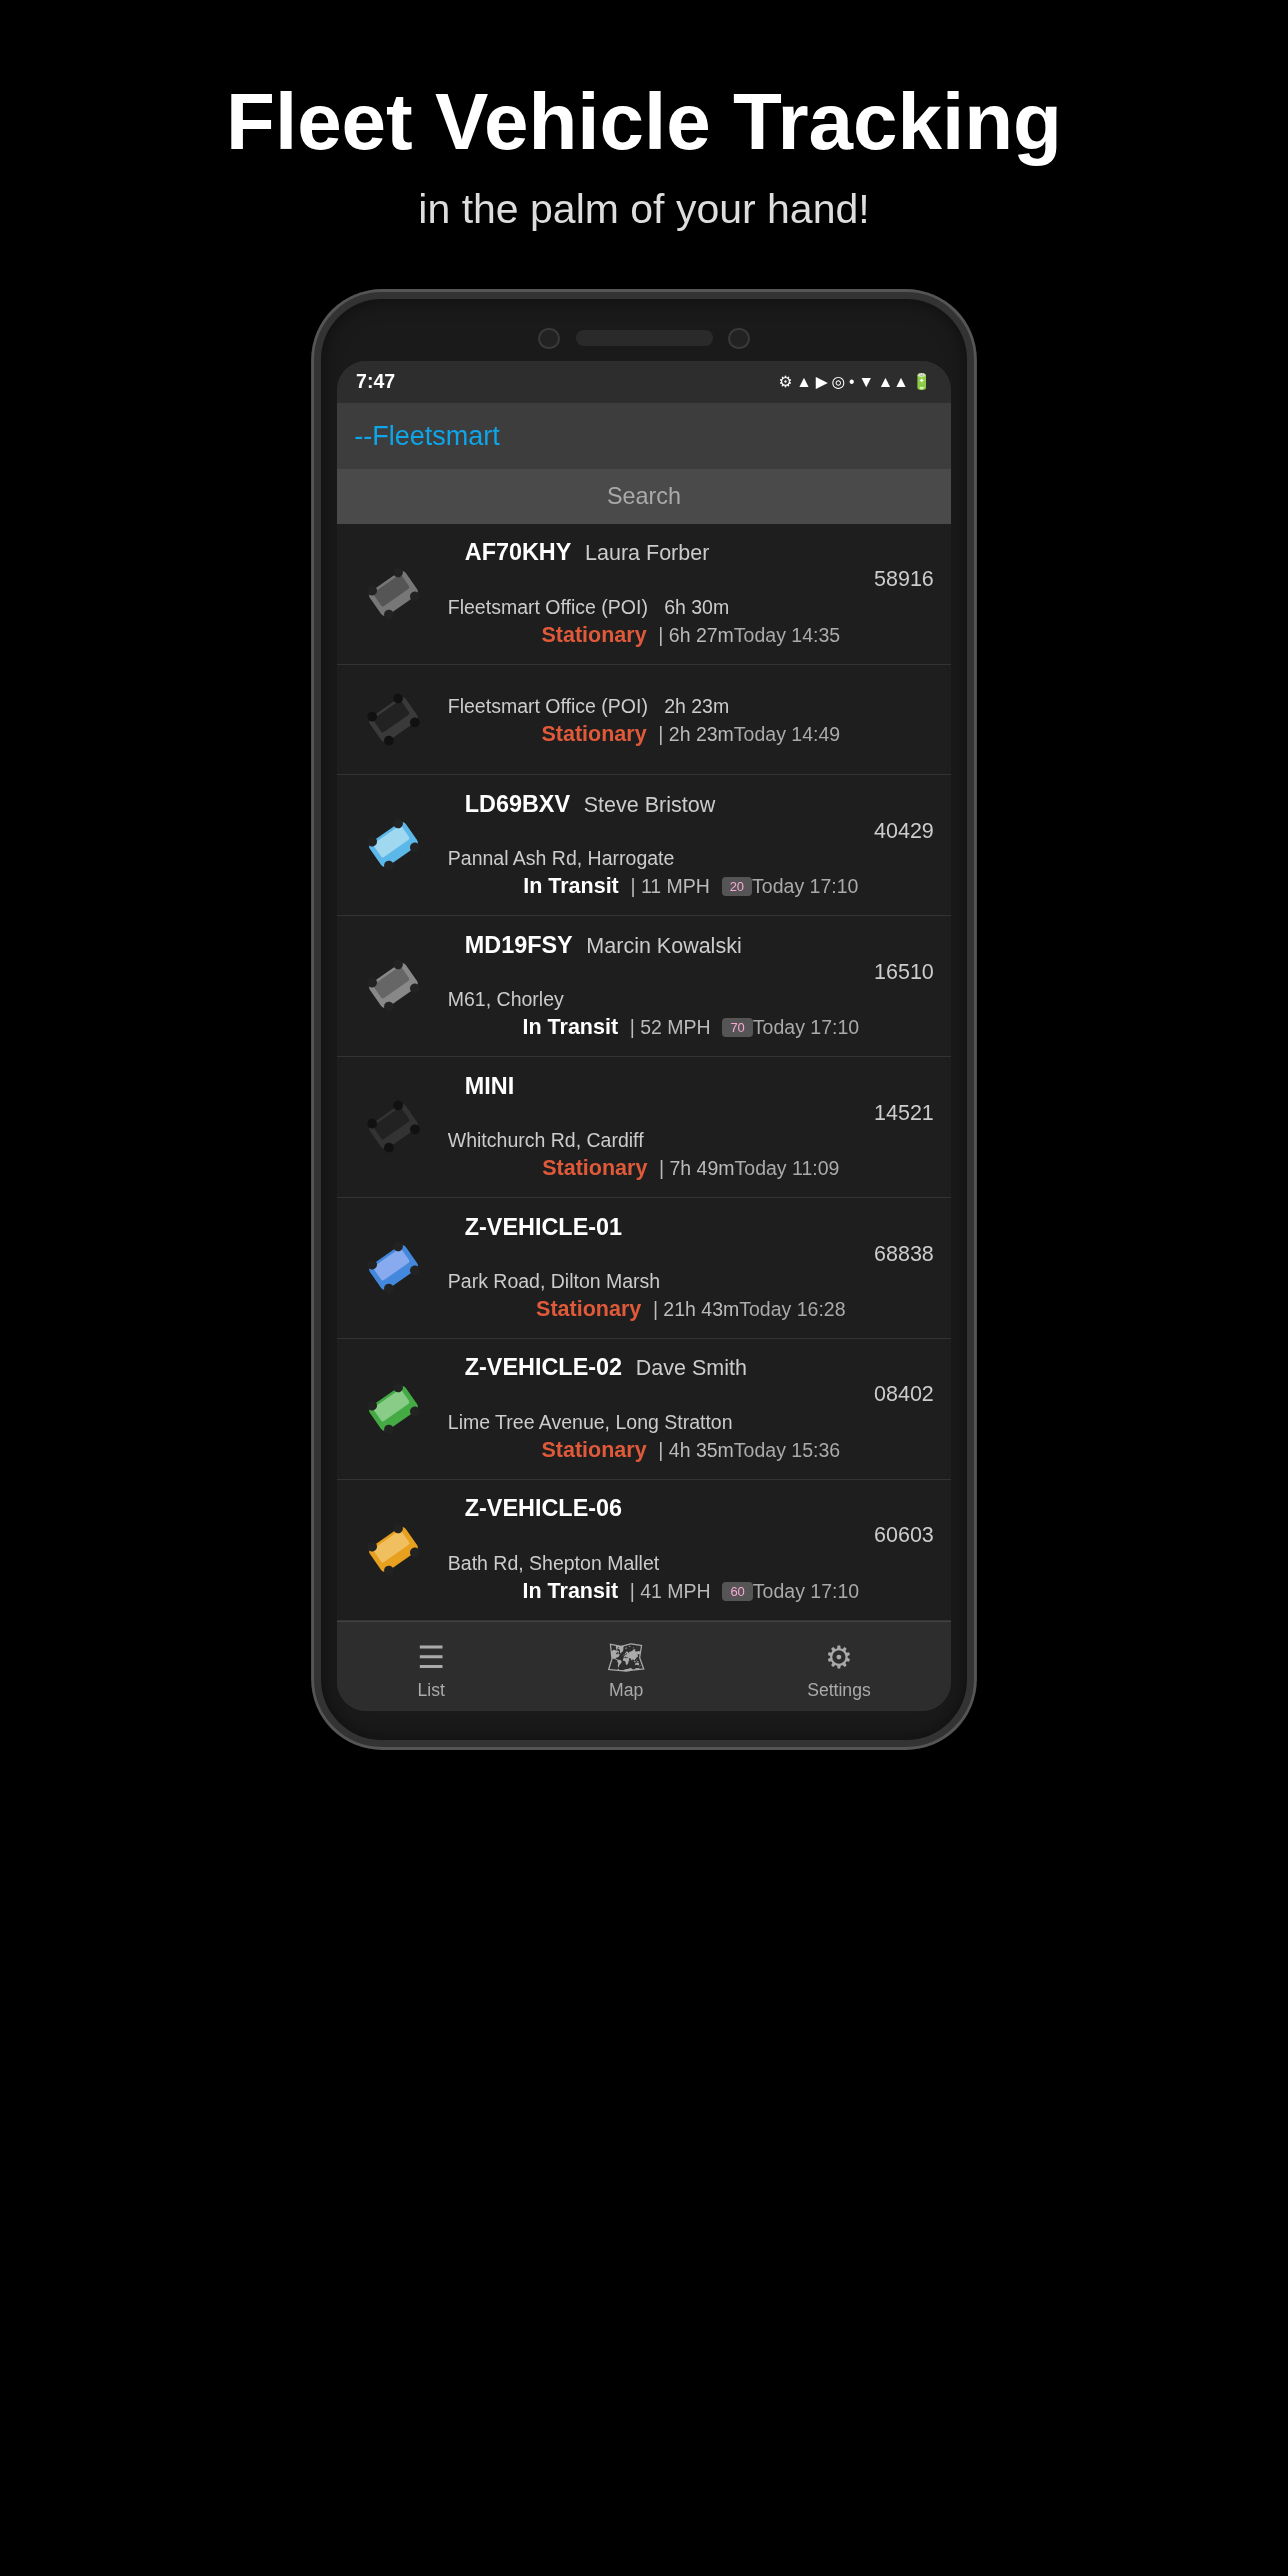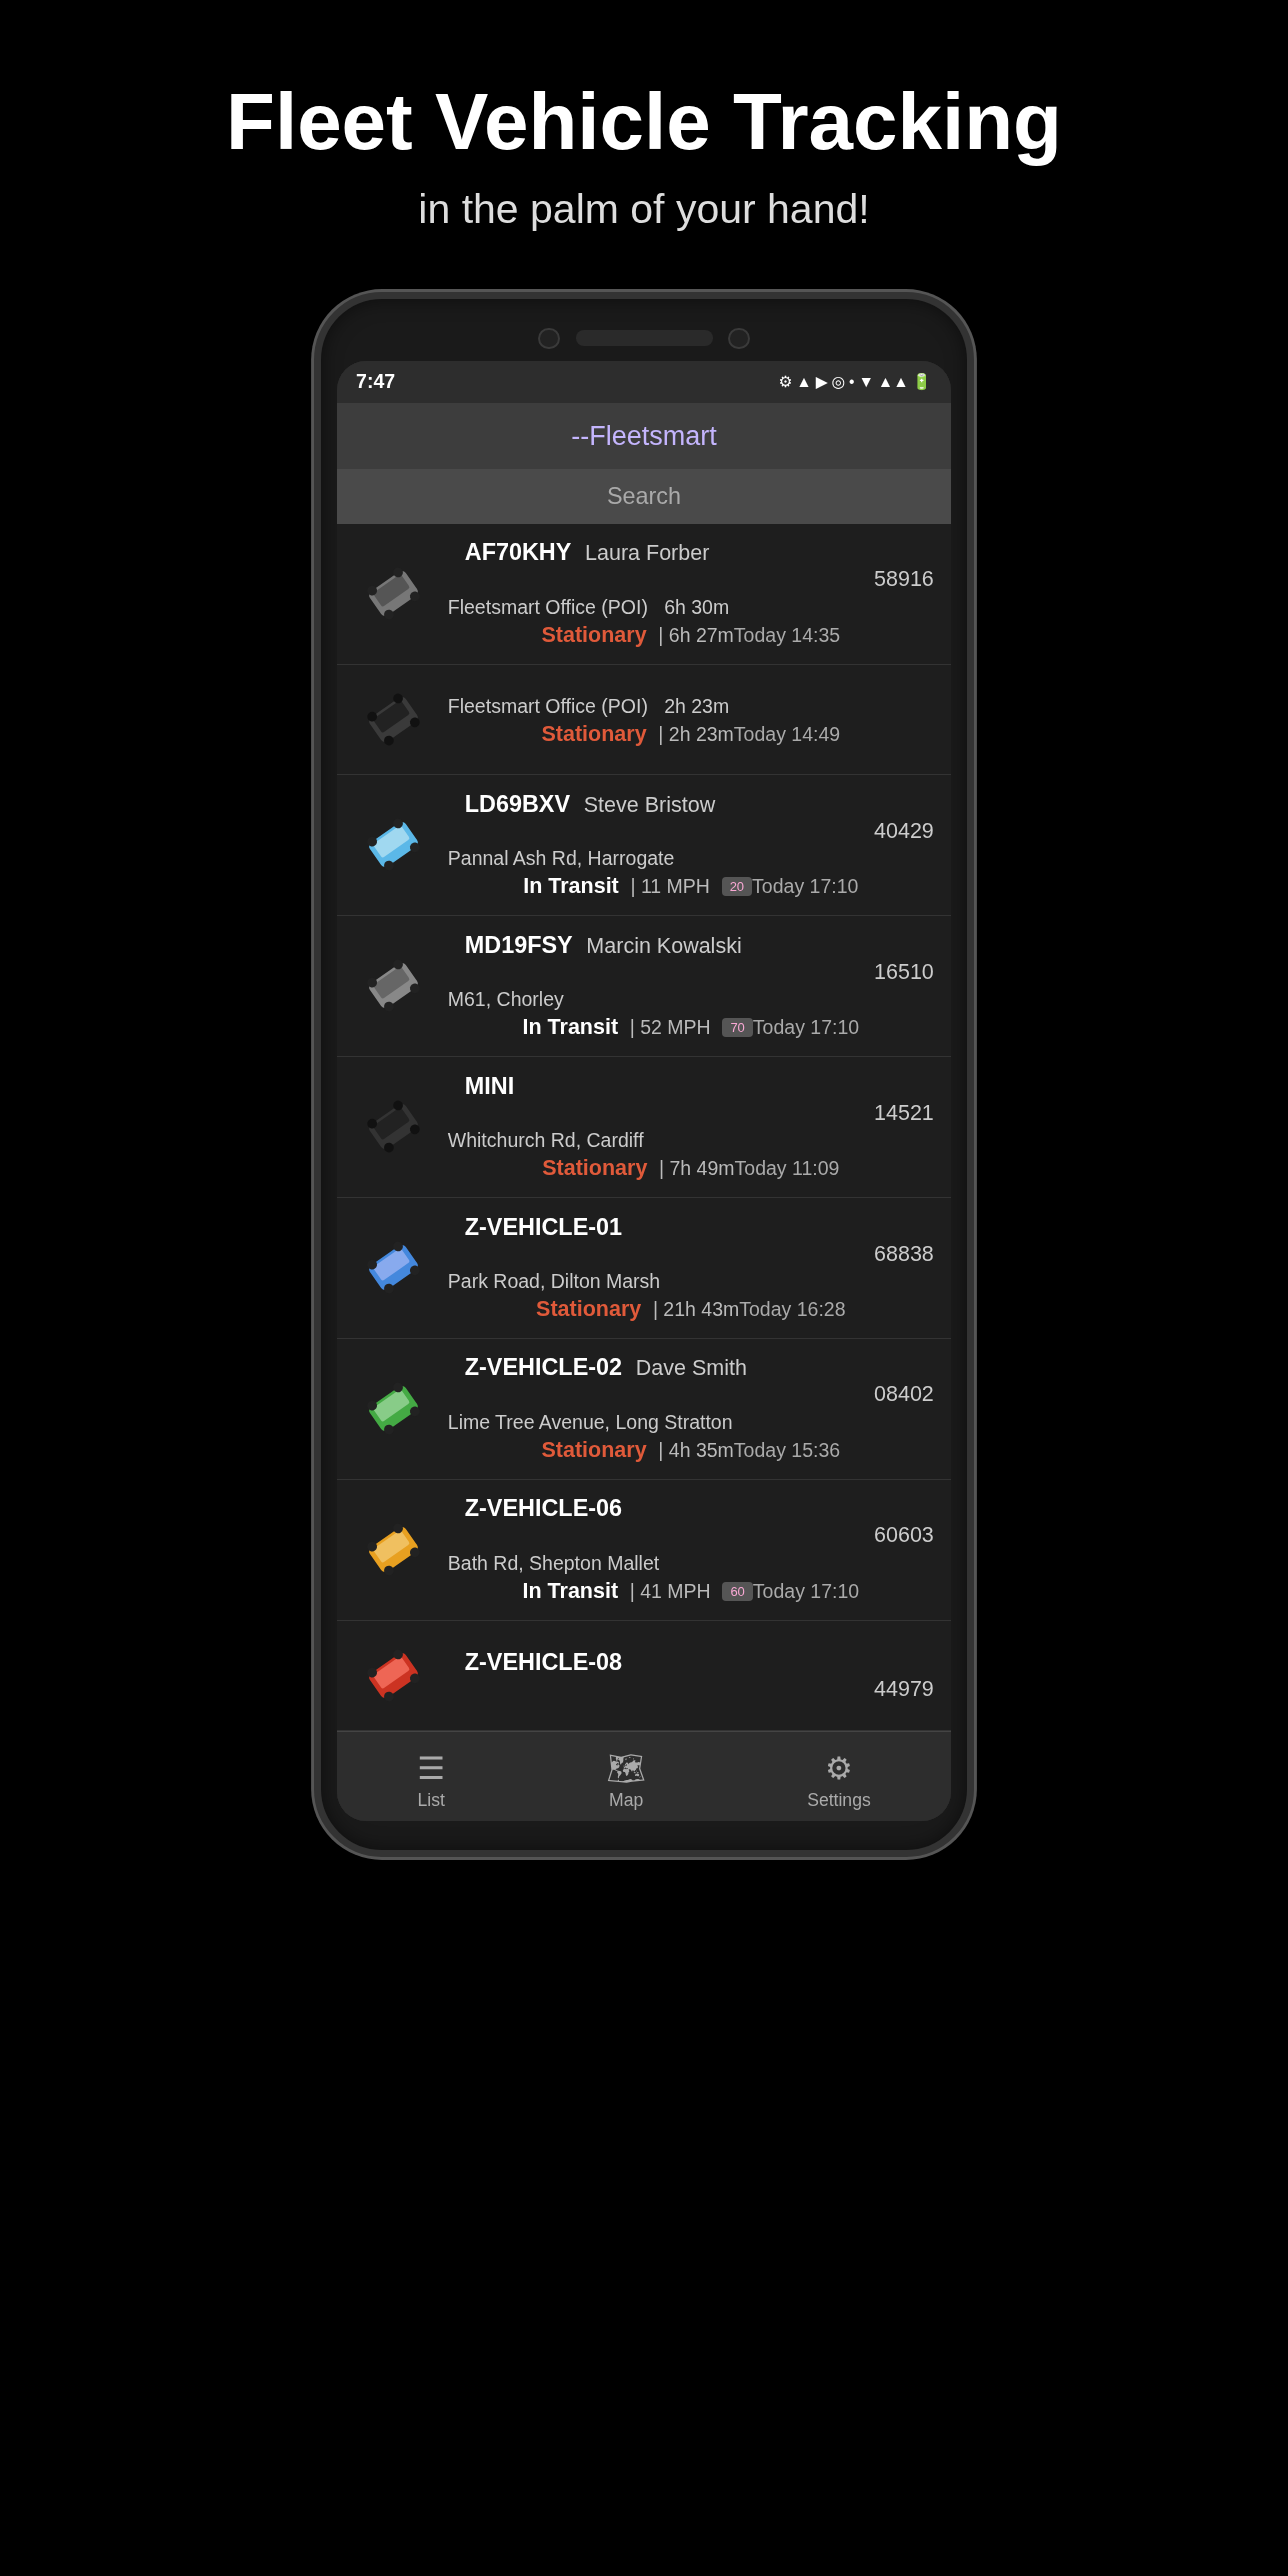--- a/index.html
+++ b/index.html
@@ -69,22 +69,21 @@
       align-items: center;
       padding: 9.8px 19.5px;
       color: #fff;
       font-size: 19.5px;
     }
     .status-left { font-weight: bold; }
     .status-icons { display: flex; gap: 3.9px; align-items: center; font-size: 15.6px; }
     .app-bar {
       background: #3d3d3d;
       padding: 17.6px;
-      text-align: center;
-      color: #c4b5fd;
+      color: #0ea5e9;
       font-size: 27px;
       font-weight: 500;
     }
     .search-bar {
       background: #4a4a4a;
       padding: 13.7px 19.5px;
       color: #aaa;
       font-size: 23.4px;
       text-align: center;
     }
@@ -480,42 +479,20 @@
             <div class="vehicle-status-line">
               <span class="status-in-transit">In Transit</span>
               <span class="status-duration">| 41 MPH</span>
               <span class="speed-badge">60</span>
             </div>
             <span class="vehicle-time">Today 17:10</span>
           </div>
         </div>
       </div>
 
-      <div class="vehicle-item">
-        <div class="vehicle-icon">
-          <svg viewBox="0 0 60 60" xmlns="http://www.w3.org/2000/svg">
-            <g transform="rotate(-35, 30, 30)">
-              <rect x="12" y="18" width="36" height="24" rx="4" fill="#cc3322"></rect>
-              <rect x="16" y="20" width="28" height="14" rx="2" fill="#ee6655"></rect>
-              <circle cx="17" cy="42" r="4" fill="#222"></circle>
-              <circle cx="43" cy="42" r="4" fill="#222"></circle>
-              <circle cx="17" cy="18" r="4" fill="#222"></circle>
-              <circle cx="43" cy="18" r="4" fill="#222"></circle>
-            </g>
-          </svg>
-        </div>
-        <div class="vehicle-info">
-          <div class="vehicle-top">
-            <div class="vehicle-name-driver">
-              <span class="vehicle-reg">Z-VEHICLE-08</span>
-            </div>
-            <span class="vehicle-number">44979</span>
-          </div>
-        </div>
-      </div>
 
     </div>
 
     <div class="bottom-nav">
       <div class="bottom-nav-item">
         <span class="bottom-nav-icon">☰</span>
         <span>List</span>
       </div>
       <div class="bottom-nav-item">
         <span class="bottom-nav-icon">🗺</span>

